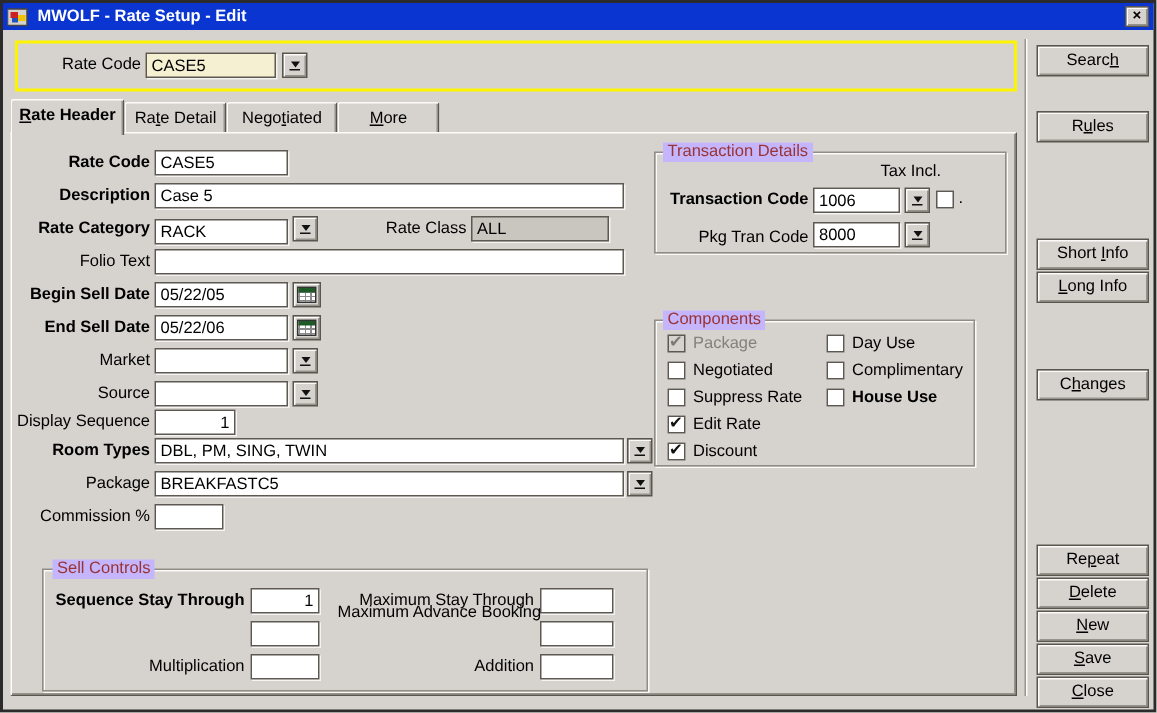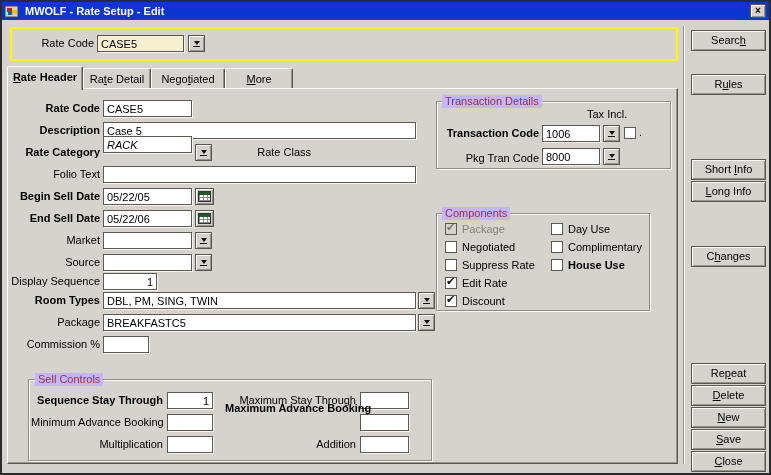--- a/index.html
+++ b/index.html
@@ -124,26 +124,27 @@
 
   <div class="page">
 
     <div class="lbl b" style="left:0; top:11px; width:92px;">Rate Code</div>
     <input class="field" style="left: 95px; top: 11px; width: 89px;" value="CASE5">
 
     <div class="lbl b" style="left:0; top:33px; width:92px;">Description</div>
     <input class="field" style="left: 95px; top: 33px; width: 313px;" value="Case 5">
 
     <div class="lbl b" style="left:0; top:55px; width:92px;">Rate Category</div>
-    <input class="field" style="left: 95px; top: 47px; width: 89px; font-style: italic;" value="RACK">
+    <input class="field" style="left: 95px; top: 57px; width: 89px;" value="RACK">
     <span class="lov raised" style="left:187px; top:55px;">
         <i class="arr"></i>
         <i class="bar"></i>
       </span>
     <div class="lbl" style="left:198px; top:55px; width:105px;">Rate Class</div>
+    <input class="field gray" style="left: 306px; top: 55px; width: 92px;" readonly="" value="ALL">
 
     <div class="lbl" style="left:0; top:77px; width:92px;">Folio Text</div>
     <input class="field" style="left: 95px; top: 77px; width: 313px;" value="">
 
     <div class="lbl b" style="left:0; top:99px; width:92px;">Begin Sell Date</div>
     <input class="field" style="left: 95px; top: 99px; width: 89px;" value="05/22/05">
     <span class="calbtn raised" style="left:187px; top:99px;">
         <i class="cal"></i>
       </span>
 
@@ -229,23 +230,22 @@
     </div>
 
     <div class="group" style="left:20px; top:290px; width:404px; height:82px;">
       <div class="group-title" style="left:6px;">Sell Controls</div>
 
       <div class="lbl b" style="left:2px; top:12px; width:132px;">Sequence Stay Through</div>
       <input class="field right" style="left: 138px; top: 12px; width: 46px;" value="1">
       <div class="lbl" style="left:196px; top:12px; width:131px;">Maximum Stay Through</div>
       <input class="field" style="left: 331px; top: 12px; width: 49px;" value="">
 
-      <div class="lbl" style="left:2px; top:34px; width:132px;">Minimum Advance Booking</div>
       <input class="field" style="left: 138px; top: 34px; width: 46px;" value="">
-      <div class="lbl" style="left:196px; top:20px; width:131px;font-weight:bold;">Maximum Advance Booking</div>
+      <div class="lbl" style="left:196px; top:20px; width:131px;">Maximum Advance Booking</div>
       <input class="field" style="left: 331px; top: 34px; width: 49px;" value="">
 
       <div class="lbl" style="left:2px; top:56px; width:132px;">Multiplication</div>
       <input class="field" style="left: 138px; top: 56px; width: 46px;" value="">
       <div class="lbl" style="left:196px; top:56px; width:131px;">Addition</div>
       <input class="field" style="left: 331px; top: 56px; width: 49px;" value="">
     </div>
   </div>
 
   <div class="btn raised sidebtn" style="top:28px;"><span>Searc</span><span class="u">h</span><span></span></div>

